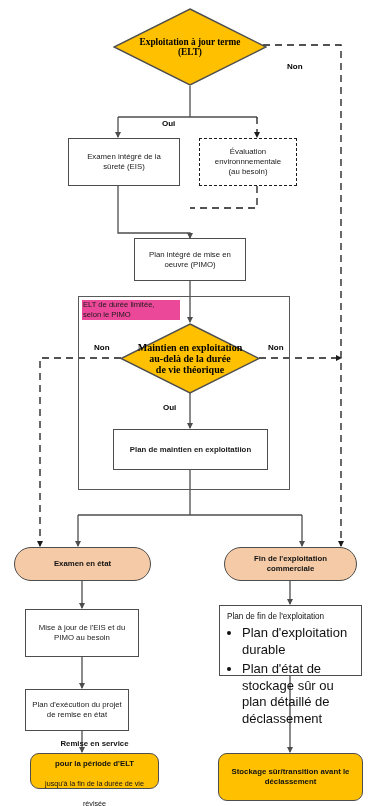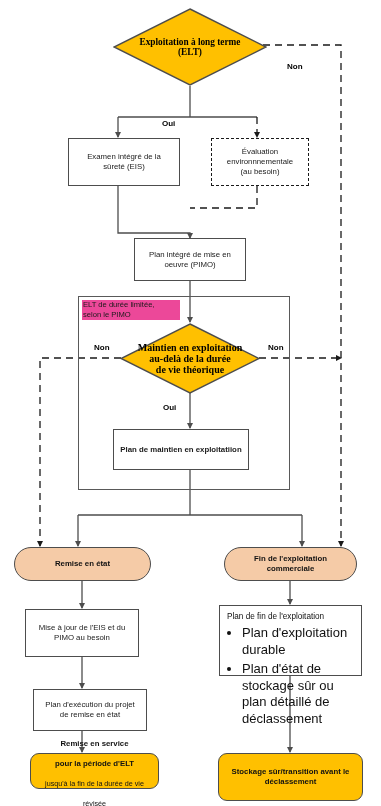--- a/index.html
+++ b/index.html
@@ -194,33 +194,33 @@
   </svg>
 
   <div class="groupbox" style="left:78px; top:296px; width:212px; height:194px;"></div>
   <div class="group-note" style="left:82px; top:300px; width:96px;"><span>ELT de durée limitée,</span><br><span>selon le PIMO</span></div>
 
   <div class="node diamond" style="left:113px; top:8px; width:154px; height:78px;">
     <svg class="dshape" viewBox="0 0 154 78" preserveAspectRatio="none">
       <polygon points="77,1 153,39 77,77 1,39" fill="#FFC000" stroke="#4d4d4d" stroke-width="1.4"></polygon>
     </svg>
     <div class="dtext" style="font-size:9.3px;">
-      <span>Exploitation à long terme</span><br>
+      <span>Exploitation à jour terme</span><br>
       <span>(ELT)</span>
     </div>
   </div>
 
   <div class="node rect" style="left:68px; top:138px; width:112px; height:48px;">
     <div class="rect-text t-sm">
       <span>Examen intégré de la</span><br>
       <span>sûreté (EIS)</span>
     </div>
   </div>
 
-  <div class="node rect dashed" style="left:211px; top:138px; width:98px; height:48px;">
+  <div class="node rect dashed" style="left:199px; top:138px; width:98px; height:48px;">
     <div class="rect-text t-sm">
       <span>Évaluation</span><br>
       <span>environnnementale</span><br>
       <span>(au besoin)</span>
     </div>
   </div>
 
   <div class="node rect" style="left:134px; top:238px; width:112px; height:43px;">
     <div class="rect-text t-sm">
       <span>Plan intégré de mise en</span><br>
@@ -232,47 +232,47 @@
     <svg class="dshape" viewBox="0 0 140 71" preserveAspectRatio="none">
       <polygon points="70,1 139,35.5 70,70 1,35.5" fill="#FFC000" stroke="#4d4d4d" stroke-width="1.4"></polygon>
     </svg>
     <div class="dtext" style="font-size:10px;">
       <span>Maintien en exploitation</span><br>
       <span>au-delà de la durée</span><br>
       <span>de vie théorique</span>
     </div>
   </div>
 
-  <div class="node rect" style="left:113px; top:429px; width:136px; height:41px;">
+  <div class="node rect" style="left:113px; top:429px; width:155px; height:41px;">
     <div class="rect-text t-sm bold">
       <span>Plan de maintien en exploitatiion</span>
     </div>
   </div>
 
   <div class="node stadium" style="left:14px; top:547px; width:137px; height:34px;">
     <div class="rect-text t-sm bold">
-      <span>Remise en état</span>
+      <span>Examen en état</span>
     </div>
   </div>
 
   <div class="node stadium" style="left:224px; top:547px; width:133px; height:34px;">
     <div class="rect-text t-sm bold">
       <span>Fin de l'exploitation</span><br>
       <span>commerciale</span>
     </div>
   </div>
 
   <div class="node rect" style="left:25px; top:609px; width:114px; height:48px;">
     <div class="rect-text t-sm">
       <span>Mise à jour de l'EIS et du</span><br>
       <span>PIMO au besoin</span>
     </div>
   </div>
 
-  <div class="node rect" style="left:25px; top:689px; width:114px; height:42px;margin-left:8px;">
+  <div class="node rect" style="left:25px; top:689px; width:104px; height:42px;">
     <div class="rect-text t-sm">
       <span>Plan d'exécution du projet</span><br>
       <span>de remise en état</span>
     </div>
   </div>
 
   <div class="listbox" style="left:219px; top:605px; width:143px; height:71px;">
     <div class="lb-title">Plan de fin de l'exploitation</div>
     <ul>
       <li>Plan d'exploitation durable</li>

